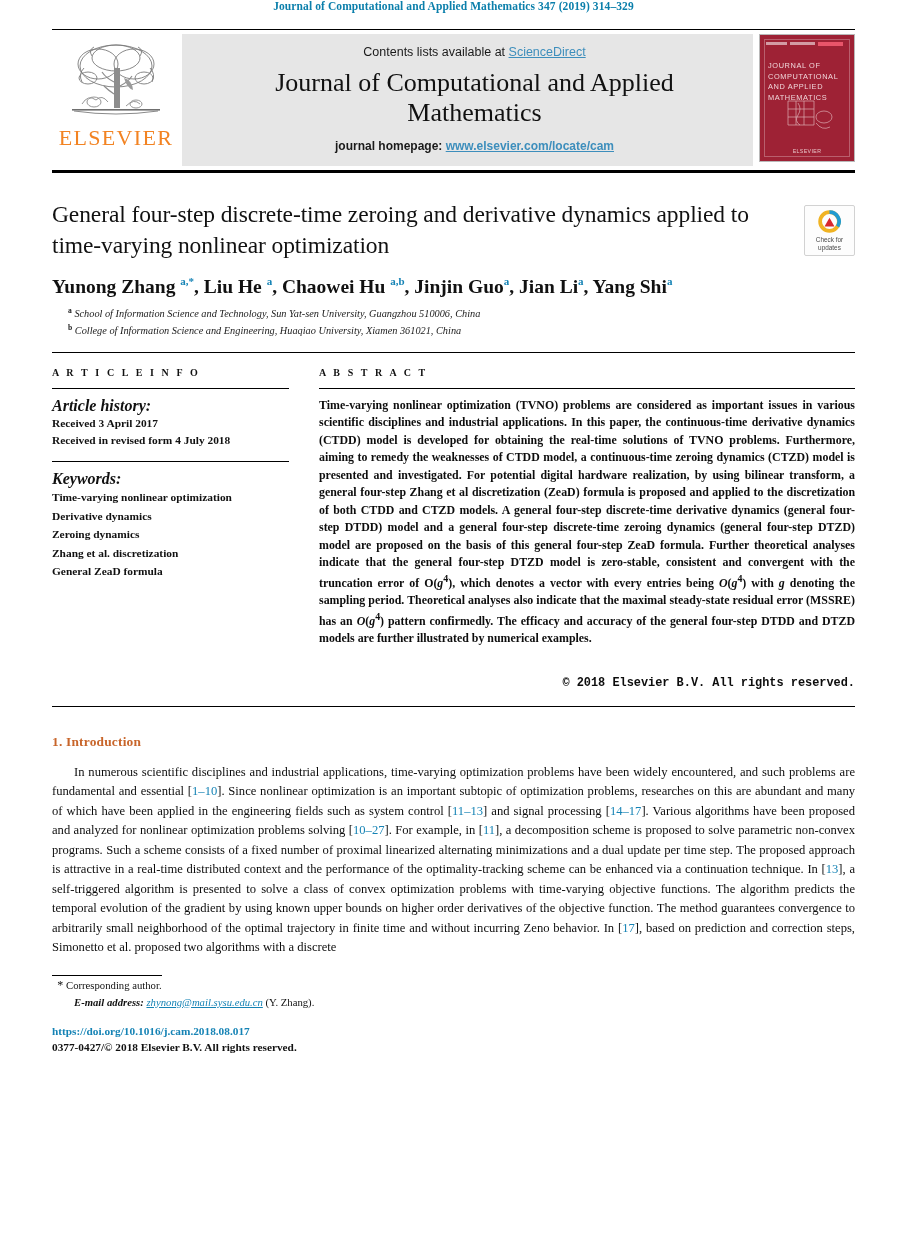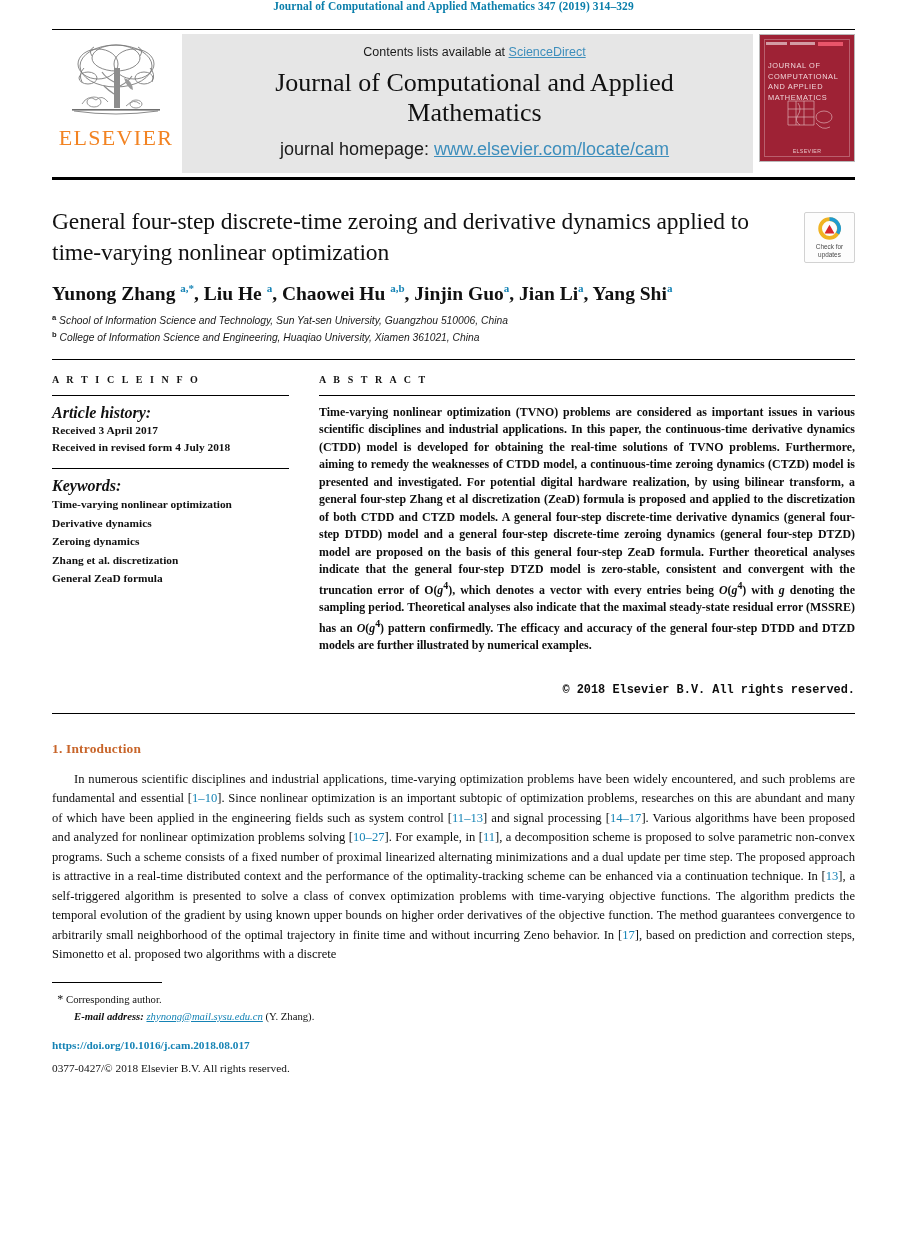--- a/index.html
+++ b/index.html
@@ -61,22 +61,23 @@
   .contents-line .sd { color: #3d8ebc; }
   .journal-title {
     font-family: "Liberation Serif", serif;
     font-size: 26px;
     line-height: 1.16;
     margin: 9px 0 11px 0;
     color: #111;
   }
   .homepage-line {
     font-family: "Liberation Sans", sans-serif;
-    font-size: 18px;
+    font-size: 12px;
     color: #1a1a1a;
+    font-weight: bold;
   }
   .homepage-line .url { color: #3d8ebc; }
   .cover-thumb {
     width: 96px; flex: 0 0 96px;
     height: 128px;
     border: 1px solid #b9b9b9;
     background: #9e2235;
     position: relative;
     overflow: hidden;
   }
@@ -134,25 +135,26 @@
   .authors {
     margin-top: 15px;
     font-family: "Liberation Serif", serif;
     font-size: 19.5px;
     color: #111;
     font-weight: 600;
   }
   .authors sup { color: #1583b5; font-size: 11px; font-weight: 600; }
   .affils { margin-top: 7px; }
   .affil {
-    font-family: Liberation Sans, sans-serif;
+    font-family: Liberation Serif, serif;
     font-size: 10.3px;
     font-style: italic;
     line-height: 1.45;
     color: #1a1a1a;
+    margin-left: 16px;
   }
   .affil sup { font-style: normal; font-weight: bold; font-size: 7.6px; }
   .rule-mid { border-bottom: 1.2px solid #000; margin-top: 12px; }
 
   
   .two-col { display: flex; margin-top: 14px; }
   .col-info { width: 253px; flex: 0 0 253px; padding-right: 16px; }
   .col-abs { flex: 1 1 auto; padding-left: 14px; }
   .sec-head {
     font-family: "Liberation Serif", serif;
@@ -210,35 +212,35 @@
     text-align: justify;
     color: #0d0d0d;
     margin-top: 13px;
     text-indent: 22px;
     hyphens: auto;
   }
   .cite { color: #1583b5; }
 
   
   .foot-rule { width: 110px; border-bottom: 1.1px solid #000; margin-top: 17px; }
-  .foot-block { margin-top: 7px; }
+  .foot-block { }
   .foot-line {
     font-family: "Liberation Serif", serif;
     font-size: 10.7px; line-height: 1.5; color: #111;
   }
   .foot-line .star { font-size: 12px; }
   .foot-line em { font-style: italic; font-weight: bold; }
   .foot-line .mail { color: #1583b5; font-style: italic; }
   .doi {
     font-family: "Liberation Serif", serif;
     font-size: 11.3px; color: #1583b5; margin-top: 15px; font-weight: bold;
   }
   .issn {
     font-family: "Liberation Serif", serif;
-    font-size: 11.3px; color: #111; font-weight: normal; margin-top: 11px;
+    font-size: 11.3px; color: #111; font-weight: bold; margin-top: 4px;
   }
 </style>
 </head>
 <body>
 
 <div class="page">
 
   <div class="running-head">Journal of Computational and Applied Mathematics 347 (2019) 314–329</div>
 
   <div class="masthead">

